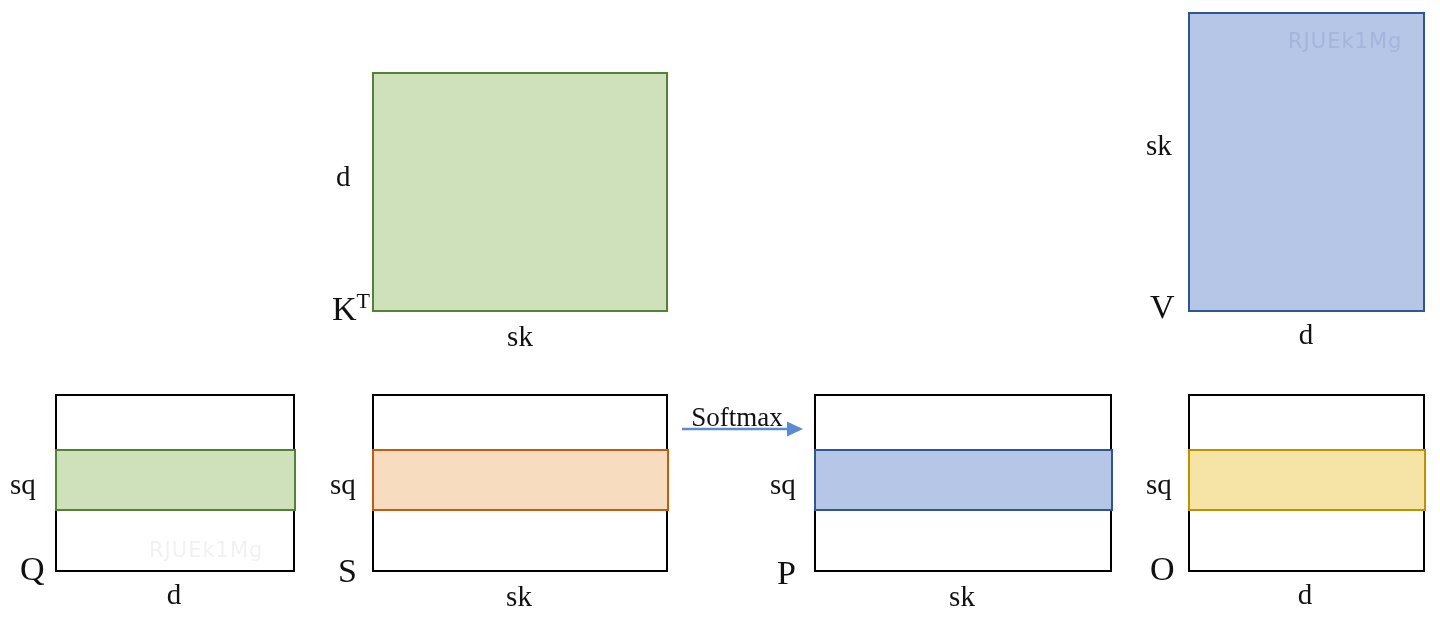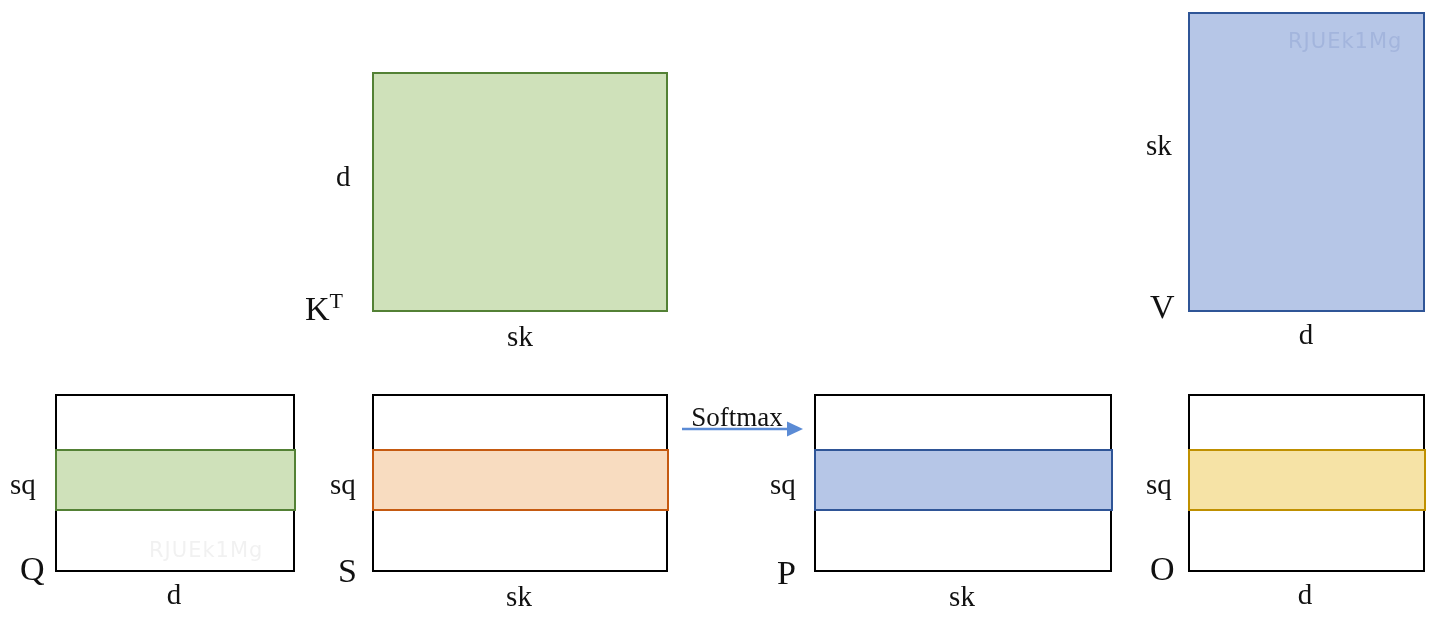--- a/index.html
+++ b/index.html
@@ -37,21 +37,21 @@
   .watermark.on-blue{left:1288px;top:31px;color:rgba(70,95,165,0.16);}
   .watermark.on-white{left:149px;top:540px;color:rgba(120,120,120,0.10);}
 </style>
 </head>
 <body>
 
 <div class="canvas">
 
   <div class="matrix kt"></div>
   <span class="lbl dim" style="left:336px;top:162px;">d</span>
-  <span class="lbl name" style="left:305px;top:292px;"><span>K</span><sup>T</sup></span>
+  <span class="lbl name" style="left:332px;top:292px;"><span>K</span><sup>T</sup></span>
   <span class="lbl dim centered" style="left:520px;top:322px;">sk</span>
 
   <div class="matrix v"></div>
   <span class="watermark on-blue">RJUEk1Mg</span>
   <span class="lbl dim" style="left:1146px;top:131px;">sk</span>
   <span class="lbl name" style="left:1150px;top:290px;"><span>V</span><sup></sup></span>
   <span class="lbl dim centered" style="left:1306px;top:320px;">d</span>
 
   <div class="matrix q">
     <div class="band green"></div>

